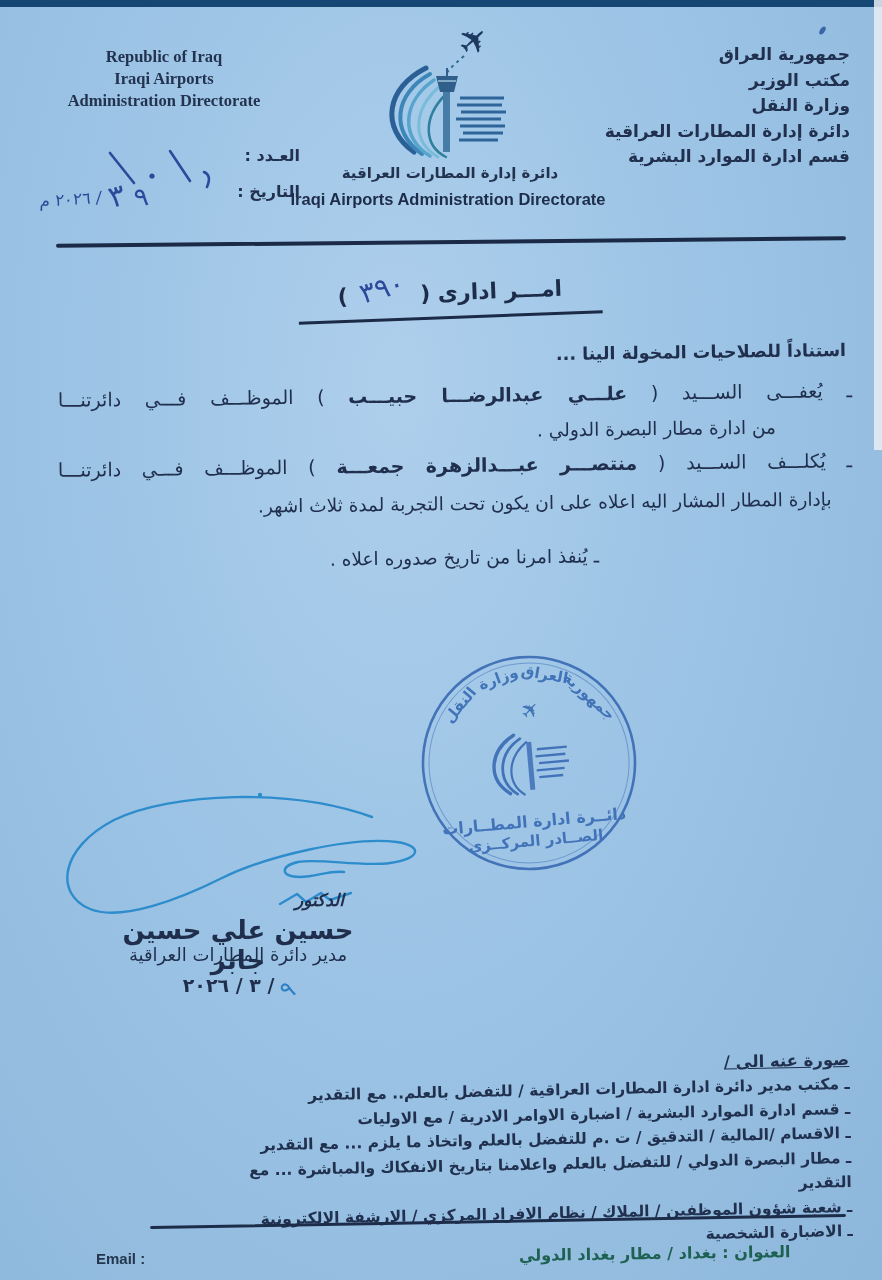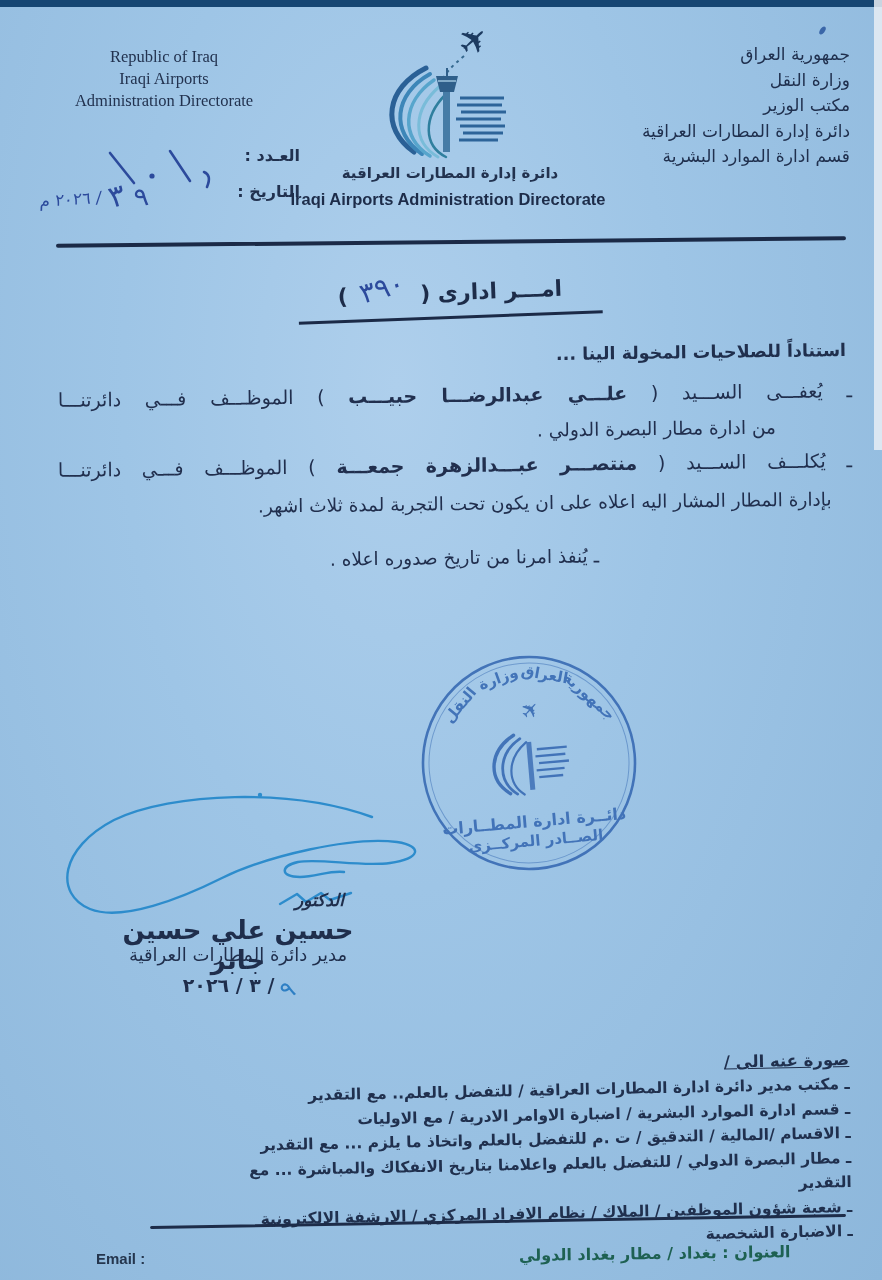--- a/index.html
+++ b/index.html
@@ -8,21 +8,21 @@
     width:882px;height:1280px;
     overflow:hidden;
     background:radial-gradient(ellipse at 45% 30%, #aecfec 0%, #9ec5e6 40%, #8db7db 100%);
     font-family:"DejaVu Sans",sans-serif;
     color:#1f2e4d;
   }
   .abs{position:absolute;}
   .ar{direction:rtl;font-family:"DejaVu Sans",sans-serif;}
   .en-serif{font-family:"Liberation Serif",serif;}
   .en-sans{font-family:"Liberation Sans",sans-serif;}
-  .b{font-weight:400;}
+  .b{font-weight:700;}
 
   .edge-top{left:0;top:0;width:882px;height:7px;background:#164673;}
   .edge-right{right:0;top:0;width:8px;height:450px;background:#e9eff5;opacity:.85;}
   .ink-speck{left:820px;top:26px;width:5px;height:9px;border-radius:60% 40% 60% 40%;background:#3a66a8;transform:rotate(25deg);}
 
   .en-block{left:38px;top:46px;width:252px;text-align:center;font-size:16.5px;line-height:22px;color:#22324f;}
   .ar-block{left:578px;top:42px;width:272px;font-size:17px;line-height:25.5px;color:#20304e;}
 
   .number-row{left:88px;top:146px;width:212px;height:44px;}
   .date-row{left:40px;top:182px;width:260px;height:46px;}
@@ -81,22 +81,22 @@
   <div class="abs ink-speck"></div>
 
   <div class="abs en-block en-serif b">
     <div>Republic of Iraq</div>
     <div>Iraqi Airports</div>
     <div>Administration Directorate</div>
   </div>
 
   <div class="abs ar-block ar b">
     <div>جمهورية العراق</div>
+    <div>مكتب الوزير</div>
     <div>وزارة النقل</div>
-    <div>مكتب الوزير</div>
     <div>دائرة إدارة المطارات العراقية</div>
     <div>قسم ادارة الموارد البشرية</div>
   </div>
 
   <div class="abs number-row">
     <span class="field-label ar">العـدد :</span>
     <svg class="hand-strokes" width="130" height="44" viewBox="0 0 130 44" aria-label="١٠١٠">
       <g stroke="#2c4a9c" stroke-width="2.6" stroke-linecap="round" fill="none">
         <path d="M16 7 L40 37"></path>
         <circle cx="58" cy="30" r="2.6" fill="#2c4a9c" stroke="none"></circle>

